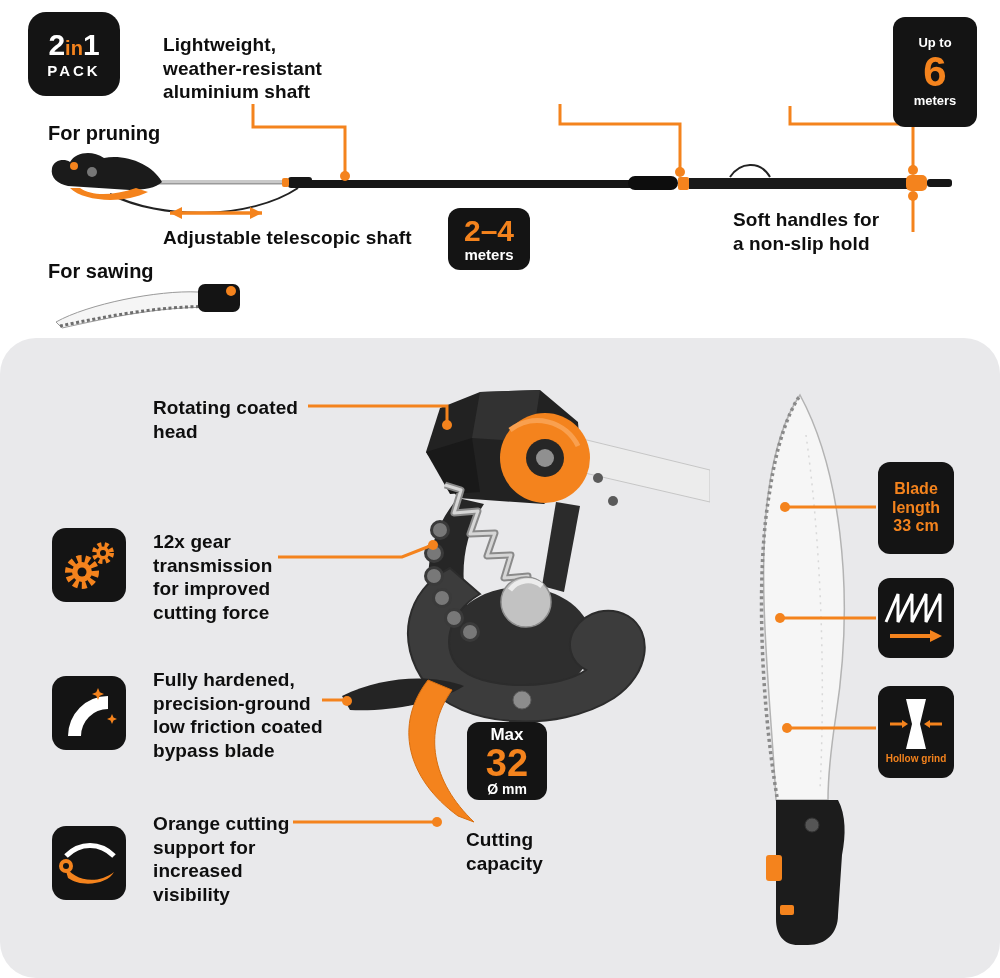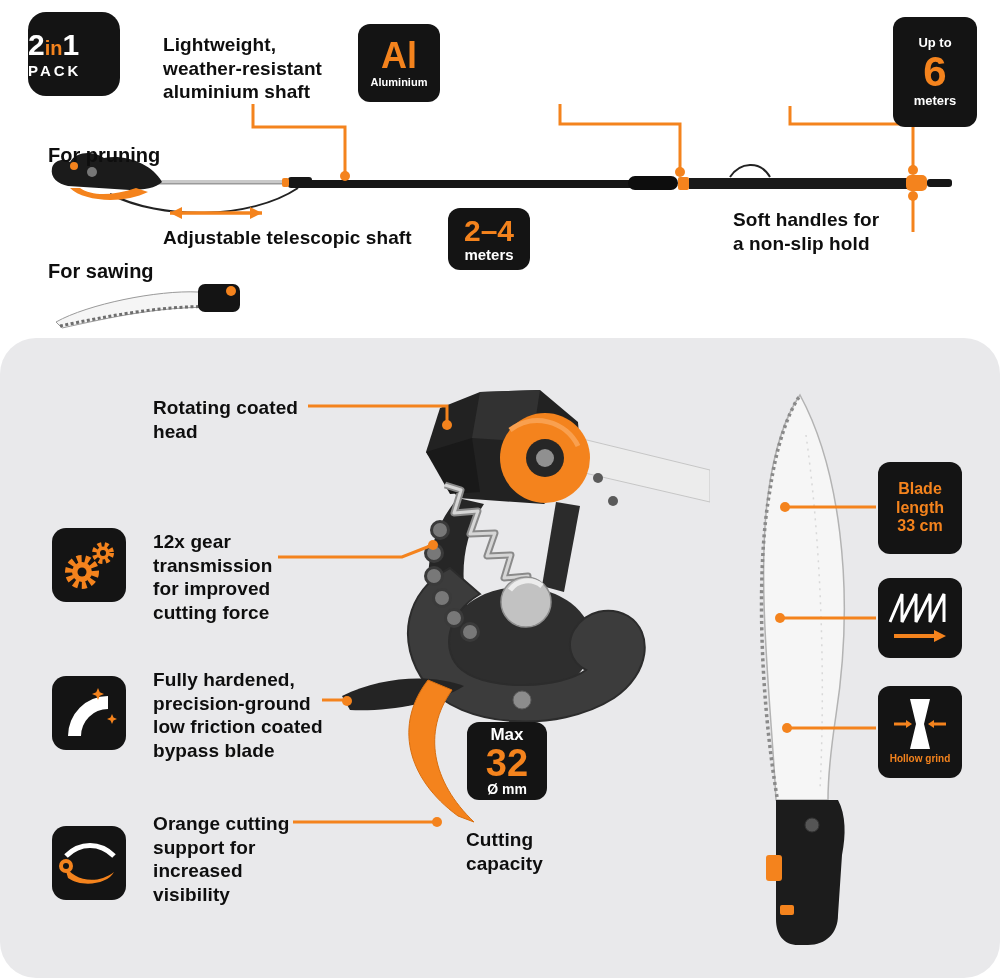--- a/index.html
+++ b/index.html
@@ -9,26 +9,26 @@
   .abs{position:absolute}
   .z1{z-index:1}.z3{z-index:3}.z4{z-index:4}
   .panel{left:0;top:338px;width:1000px;height:640px;background:var(--panel);border-radius:36px;z-index:0}
   .feature-text{font-size:19px;font-weight:700;line-height:1.24;white-space:pre-line;letter-spacing:.1px;color:var(--text)}
   .section-label{font-size:20px;font-weight:700}
   .badge{background:var(--ink);border-radius:12px;color:#fff;display:flex;flex-direction:column;align-items:center;justify-content:center;text-align:center;line-height:1.05}
   .badge .sm{font-size:13px;font-weight:700}
   .badge .md{font-size:15px;font-weight:700}
   .badge .big{font-size:42px;font-weight:700;color:var(--orange)}
   .orange{color:var(--orange)}
-  .pack-badge{left:28px;top:12px;width:92px;height:84px;background:var(--ink);border-radius:18px;color:#fff;display:flex;flex-direction:column;justify-content:center}
+  .pack-badge{left:28px;top:12px;width:92px;height:84px;background:var(--ink);border-radius:18px;color:#fff;display:flex;flex-direction:column;align-items:center;justify-content:center}
   .pack-line1{font-size:30px;font-weight:700;line-height:1}
   .pack-in{font-size:20px;color:var(--orange);font-weight:700}
   .pack-line2{font-size:15px;font-weight:700;letter-spacing:3px;margin-top:2px}
   .tile{width:74px;height:74px;background:var(--ink);border-radius:14px;display:flex;align-items:center;justify-content:center}
-  .rbadge{width:84px;background:var(--ink);border-radius:12px;display:flex;flex-direction:column;align-items:center;justify-content:center}
+  .rbadge{width:76px;background:var(--ink);border-radius:12px;display:flex;flex-direction:column;align-items:center;justify-content:center}
   .blade-len-text{font-size:16px;font-weight:700;color:var(--orange);line-height:1.18;white-space:pre-line;text-align:center}
   .hollow-label{font-size:10px;font-weight:700;color:var(--orange);margin-top:-2px;padding-bottom:7px}
   .fill-orange{fill:var(--orange)}
   .stroke-orange{stroke:var(--orange)}
   svg{display:block}
   .conn{fill:none;stroke-width:3px}
 </style>
 </head>
 <body>
 
@@ -146,34 +146,30 @@
 
   <div class="pack-badge abs z4">
     <div class="pack-line1"><span>2</span><span class="pack-in">in</span><span>1</span></div>
     <div class="pack-line2">PACK</div>
   </div>
 
   <div class="feature-text abs z4" style="left:163px;top:33px">Lightweight,
 weather-resistant
 aluminium shaft</div>
 
-  <div class="badge abs z4" style="left:358px;top:24px;width:82px;height:78px">
-    <div class="orange" style="font-size:36px;font-weight:700">Al</div>
-    <div style="font-size:11px;font-weight:700;margin-top:2px">Aluminium</div>
-  </div>
 
 
 
   <div class="badge abs z4" style="left:893px;top:17px;width:84px;height:110px">
     <div class="sm">Up to</div>
     <div class="big">6</div>
     <div class="sm">meters</div>
   </div>
 
-  <div class="section-label abs z4" style="left:48px;top:144px">For pruning</div>
+  <div class="section-label abs z4" style="left:48px;top:122px">For pruning</div>
 
   <div class="feature-text abs z4" style="left:163px;top:226px">Adjustable telescopic shaft</div>
 
   <div class="badge abs z4" style="left:448px;top:208px;width:82px;height:62px">
     <div class="orange" style="font-size:30px;font-weight:700">2–4</div>
     <div class="md">meters</div>
   </div>
 
   <div class="feature-text abs z4" style="left:733px;top:208px">Soft handles for
 a non-slip hold</div>

